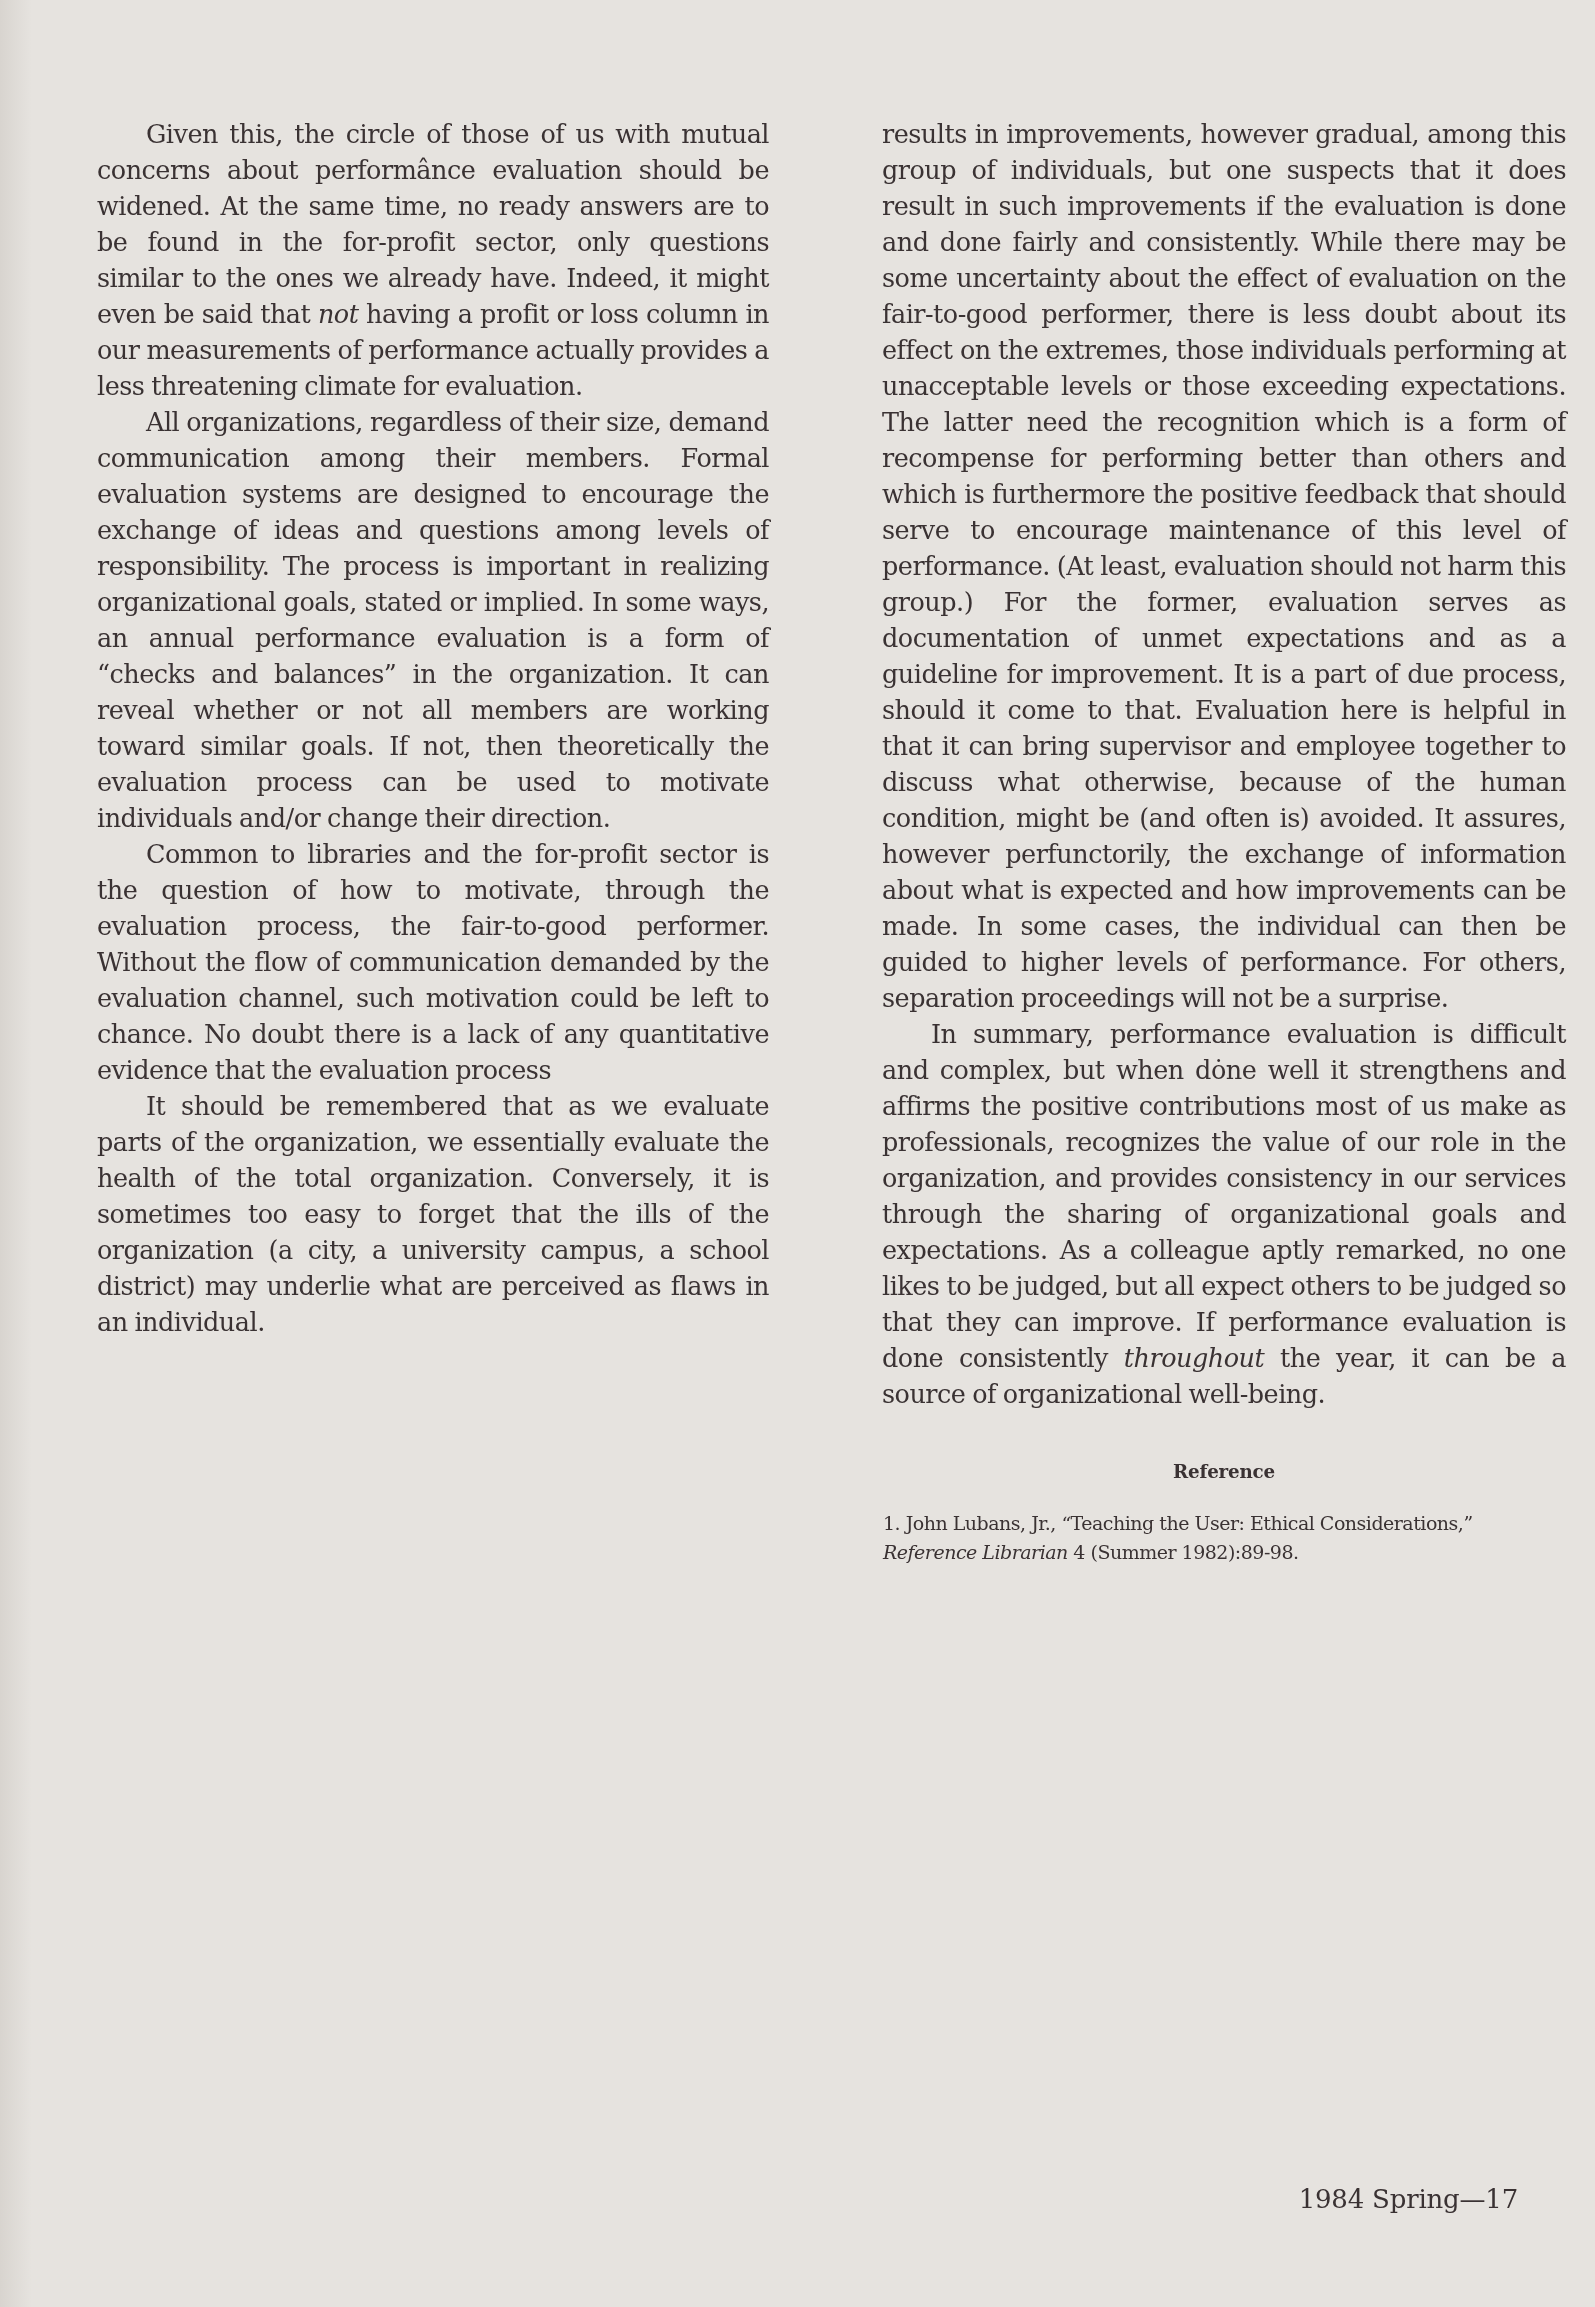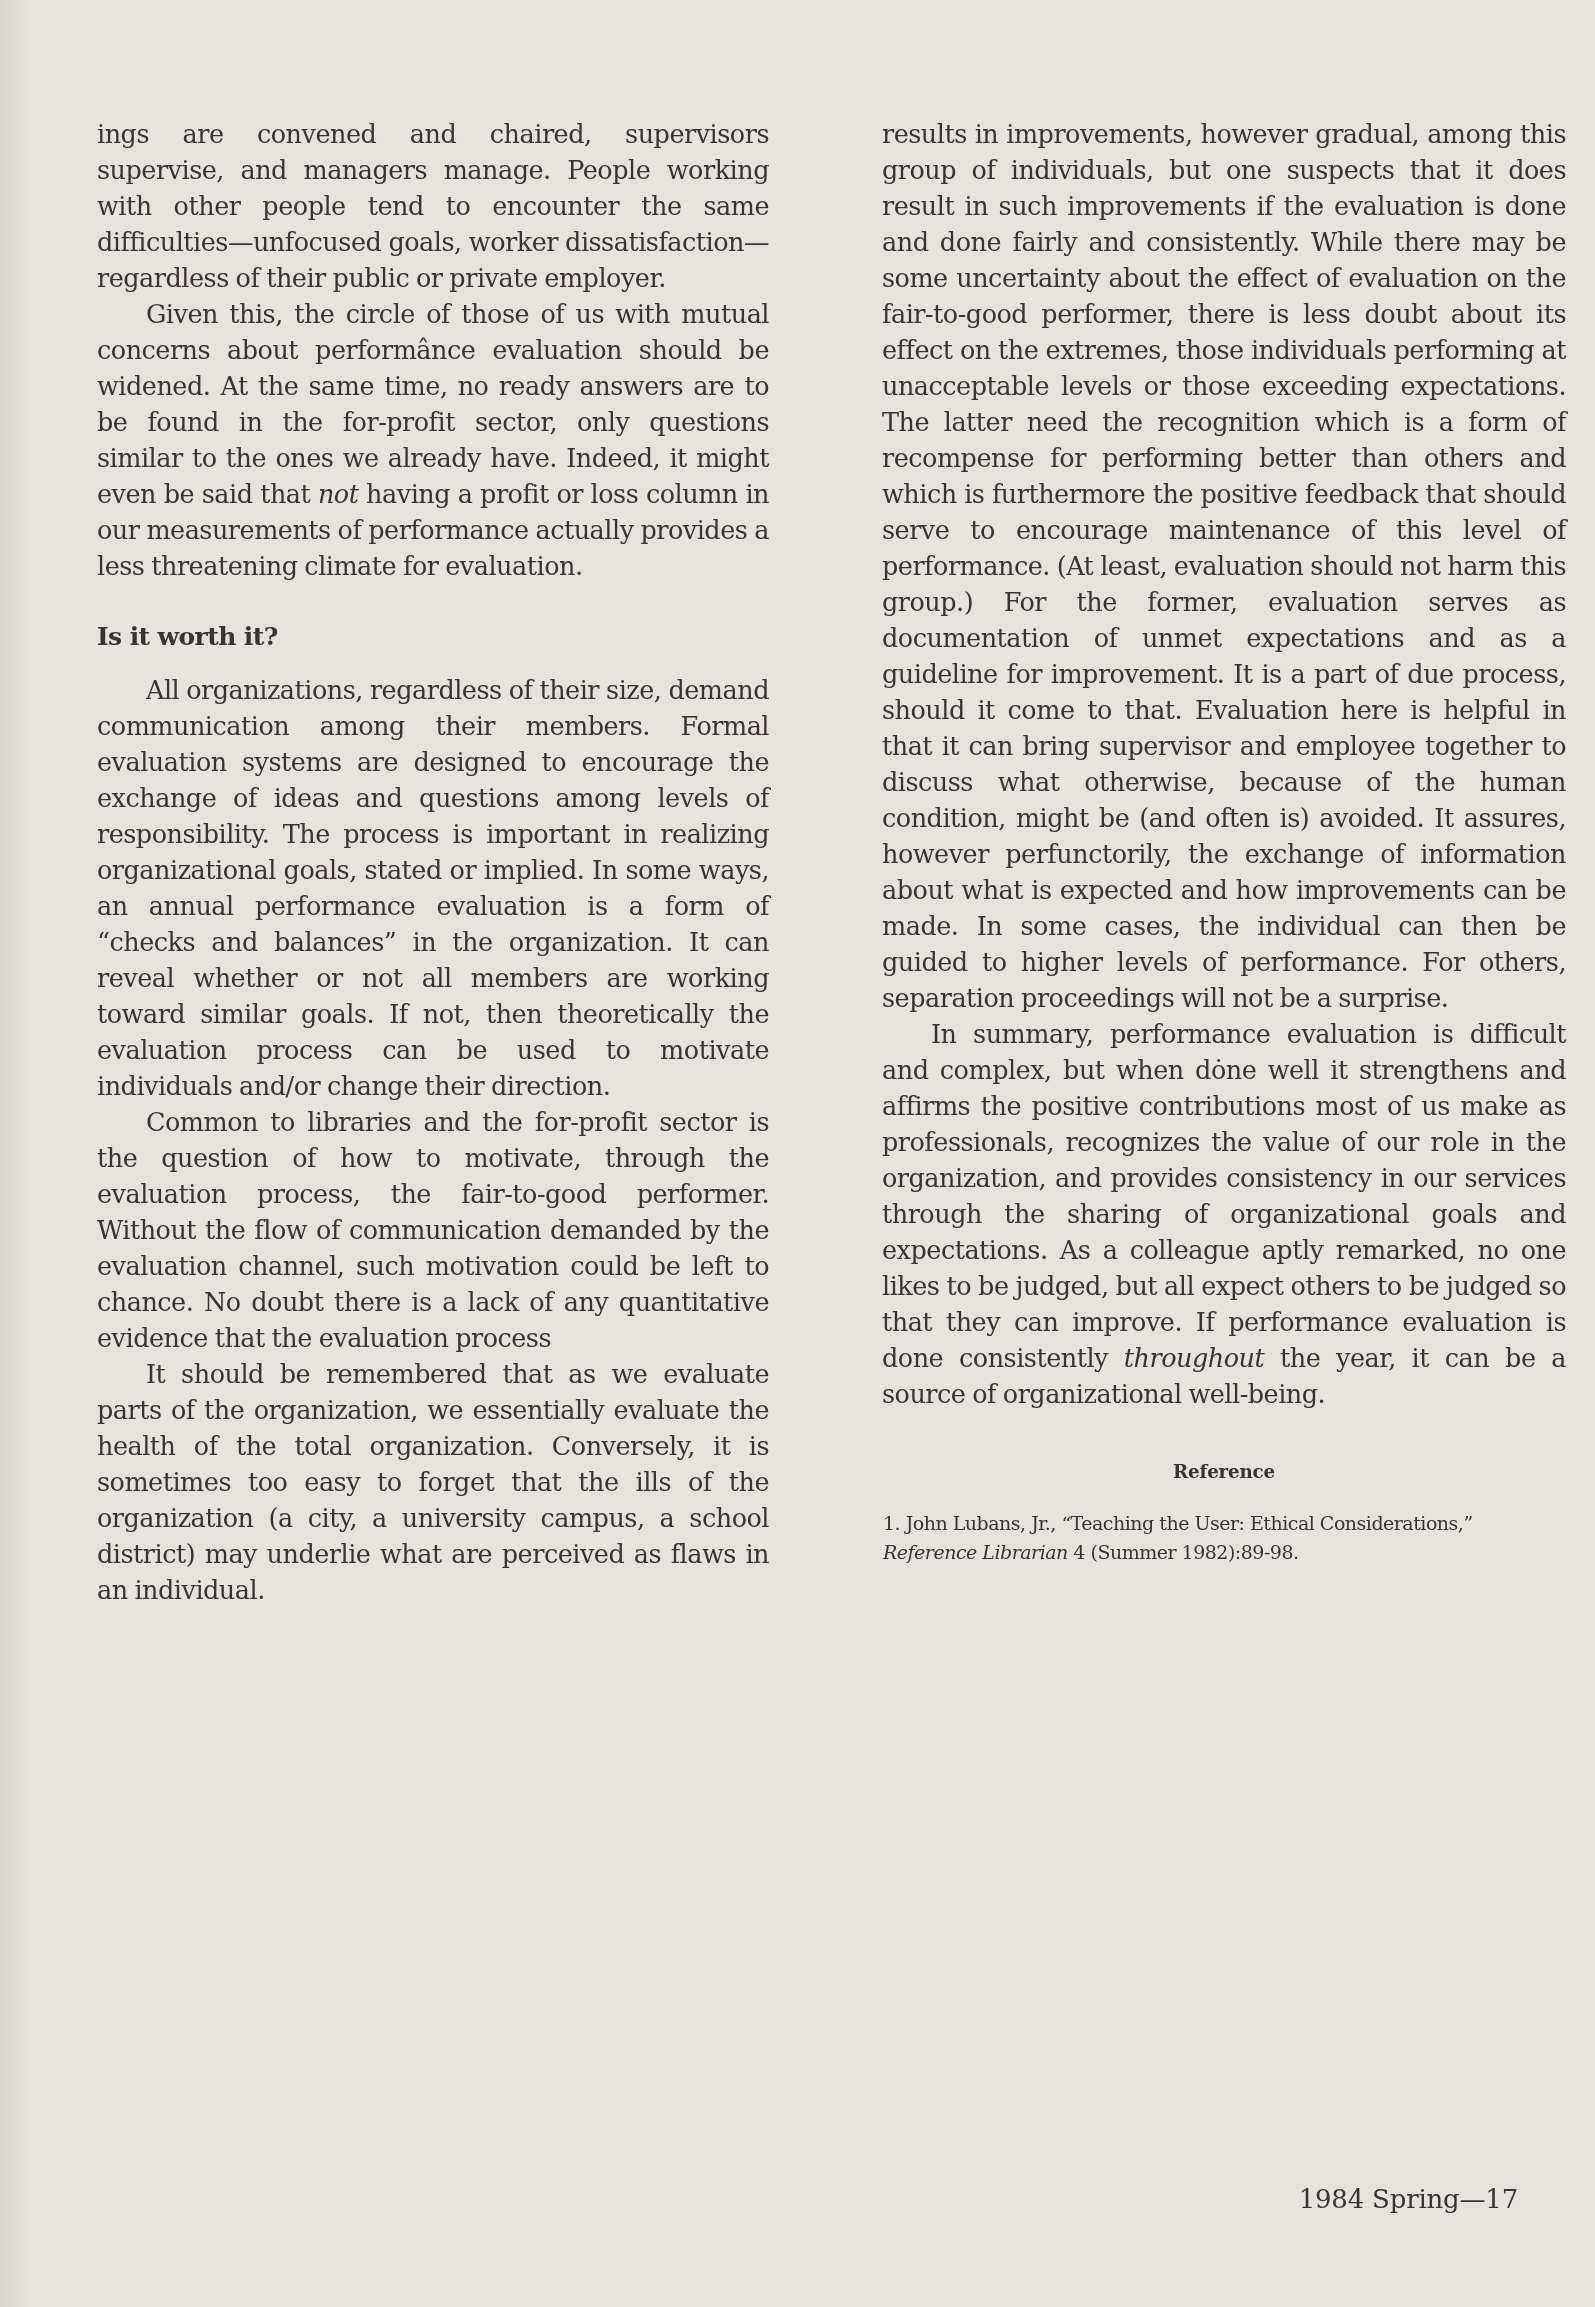--- a/index.html
+++ b/index.html
@@ -66,23 +66,21 @@
       letter-spacing: -0.2px;
       margin-left: 16px;
     }
   </style>
 </head>
 <body>
 
 <div class="page-edge"></div>
 
 <div class="column" id="col-left">
-  <p class="para first">ings are convened and chaired, supervisors supervise, and managers manage. People working with other people tend to encounter the same difficulties—unfocused goals, worker dissatis­faction—regardless of their public or private employer.</p>
   <p class="para indent"><span>Given this, the circle of those of us with mu­tual concerns about performânce evaluation should be widened. At the same time, no ready answers are to be found in the for-profit sector, only questions similar to the ones we already have. Indeed, it might even be said that </span><em>not</em><span> having a profit or loss column in our measurements of performance actually provides a less threatening climate for evaluation.</span></p>
-  <h3 class="subhead">Is it worth it?</h3>
   <p class="para indent">All organizations, regardless of their size, demand communication among their members. Formal evaluation systems are designed to encourage the exchange of ideas and questions among levels of responsibility. The process is important in realizing organizational goals, stated or implied. In some ways, an annual performance evaluation is a form of “checks and balances” in the organization. It can reveal whether or not all members are working toward similar goals. If not, then theoretically the evaluation process can be used to motivate individuals and/or change their direction.</p>
   <p class="para indent">Common to libraries and the for-profit sector is the question of how to motivate, through the evaluation process, the fair-to-good performer. Without the flow of communication demanded by the evaluation channel, such motivation could be left to chance. No doubt there is a lack of any quantitative evidence that the evaluation process</p>
   <p class="para indent">It should be remembered that as we evaluate parts of the organization, we essentially evaluate the health of the total organization. Conversely, it is sometimes too easy to forget that the ills of the organization (a city, a university campus, a school district) may underlie what are perceived as flaws in an individual.</p>
 </div>
 
 <div class="column" id="col-right">
   <p class="para first">results in improvements, however gradual, among this group of individuals, but one suspects that it does result in such improvements if the evalua­tion is done and done fairly and consistently. While there may be some uncertainty about the effect of evaluation on the fair-to-good performer, there is less doubt about its effect on the extremes, those individuals performing at unac­ceptable levels or those exceeding expectations. The latter need the recognition which is a form of recompense for performing better than others and which is furthermore the positive feedback that should serve to encourage maintenance of this level of performance. (At least, evaluation should not harm this group.) For the former, eva­luation serves as documentation of unmet expec­tations and as a guideline for improvement. It is a part of due process, should it come to that. Evaluation here is helpful in that it can bring supervisor and employee together to discuss what otherwise, because of the human condition, might be (and often is) avoided. It assures, how­ever perfunctorily, the exchange of information about what is expected and how improvements can be made. In some cases, the individual can then be guided to higher levels of performance. For others, separation proceedings will not be a surprise.</p>
   <p class="para indent"><span>In summary, performance evaluation is diffi­cult and complex, but when dȯne well it strength­ens and affirms the positive contributions most of us make as professionals, recognizes the value of our role in the organization, and provides con­sistency in our services through the sharing of organizational goals and expectations. As a col­league aptly remarked, no one likes to be judged, but all expect others to be judged so that they can improve. If performance evaluation is done consistently </span><em>throughout</em><span> the year, it can be a source of organizational well-being.</span></p>
 
   <div class="refs-title">Reference</div>

